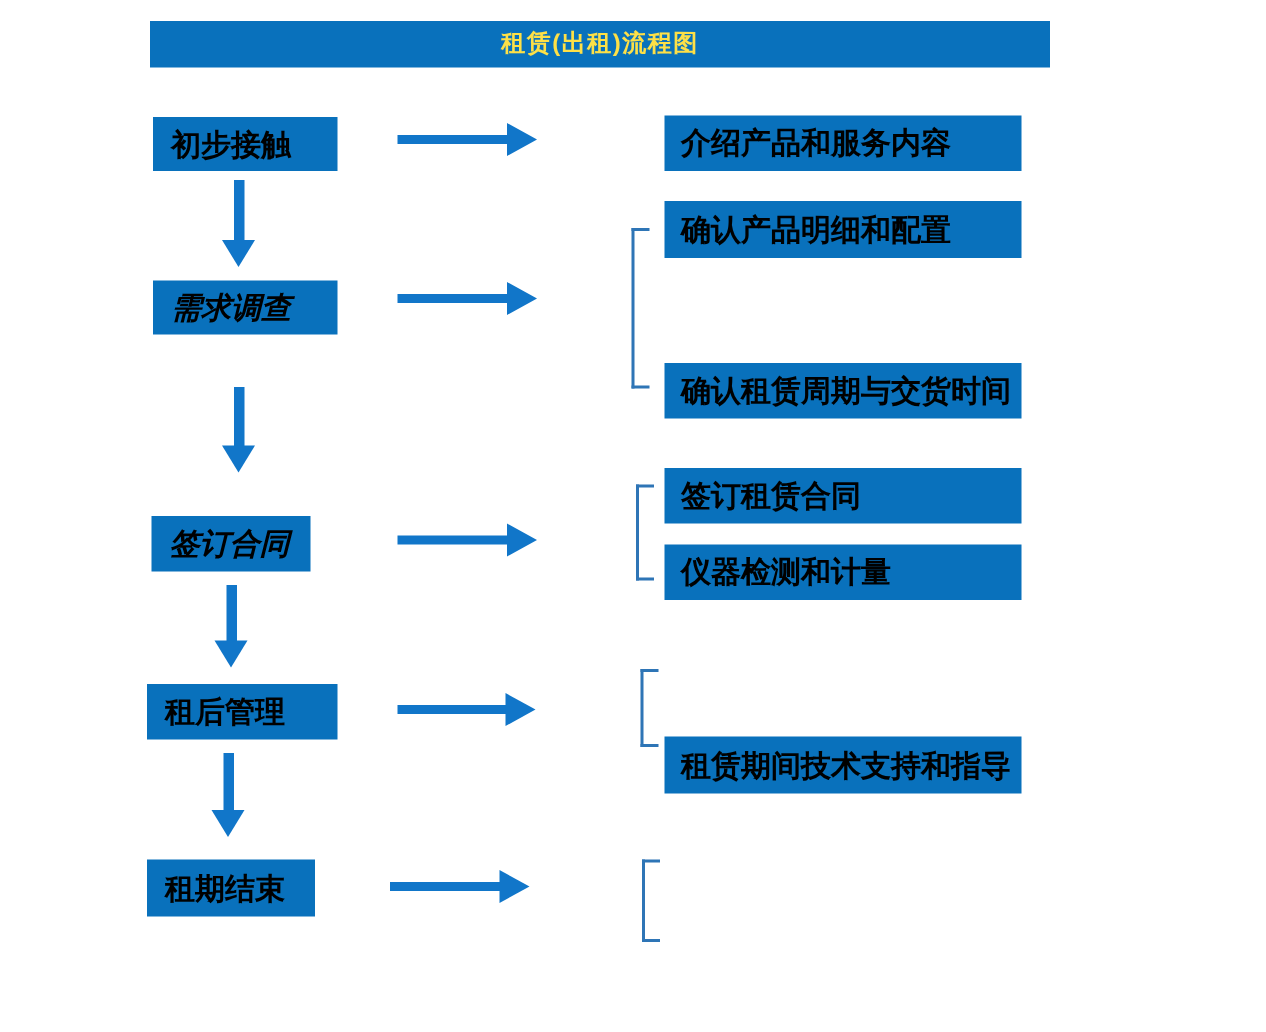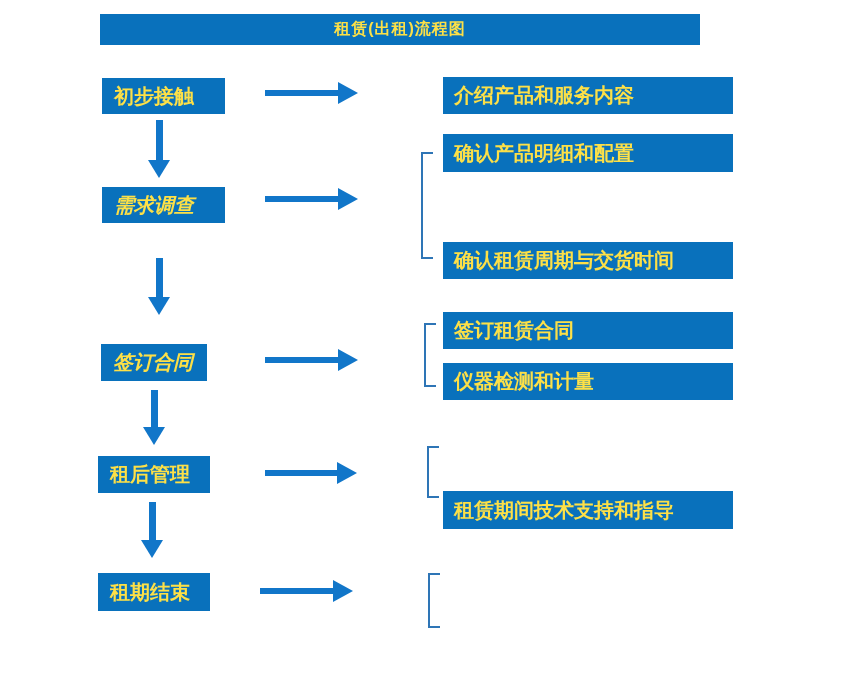--- a/index.html
+++ b/index.html
@@ -1,22 +1,22 @@
 <!DOCTYPE html>
 <html><head>
 <meta charset="utf-8">
 <style>
   html,body{margin:0;padding:0;background:#ffffff;}
   #canvas{position:relative;width:844px;height:688px;background:#ffffff;
           font-family:"Liberation Sans",sans-serif;overflow:hidden;}
 
-  .box{position:absolute;background:#0971BC;color:#fde047;font-weight:700;font-size:20px;
+  .box{position:absolute;background:#0971BC;color:#000000;font-weight:700;font-size:20px;
        display:flex;align-items:center;box-sizing:border-box;white-space:nowrap;}
   .step{padding-left:12px;}
-  .detail{left:443px;width:290px;padding-left:11px;}
+  .detail{left:443px;width:238px;padding-left:11px;}
 
   .title-bar{position:absolute;left:100px;top:14px;width:600px;height:31px;background:#0971BC;
              color:#fde047;font-weight:700;font-size:16px;display:flex;align-items:center;
              justify-content:center;letter-spacing:1px;}
 
   .harrow{position:absolute;height:22px;}
   .harrow .line{position:absolute;left:0;right:18px;top:8px;height:6px;background:#1176C9;}
   .harrow .head{position:absolute;right:0;top:0;width:0;height:0;
                 border-top:11px solid transparent;border-bottom:11px solid transparent;
                 border-left:20px solid #1176C9;}
@@ -33,21 +33,21 @@
 </head>
 <body>
 
 <div id="canvas">
 
   <div class="title-bar">租赁(出租)流程图</div>
 
   <div class="box step" style="left:102px;top:78px;width:123px;height:36px;">初步接触</div>
   <div class="box step" style="left:102px;top:187px;width:123px;height:36px;font-style:italic;">需求调查</div>
   <div class="box step" style="left:101px;top:344px;width:106px;height:37px;font-style:italic;">签订合同</div>
-  <div class="box step" style="left:98px;top:456px;width:112px;height:37px;">租后管理</div>
+  <div class="box step" style="left:98px;top:456px;width:127px;height:37px;">租后管理</div>
   <div class="box step" style="left:98px;top:573px;width:112px;height:38px;">租期结束</div>
 
   <div class="varrow" style="left:148px;top:120px;height:58px;">
     <div class="line"></div>
     <div class="head"></div>
   </div>
   <div class="varrow" style="left:148px;top:258px;height:57px;">
     <div class="line"></div>
     <div class="head"></div>
   </div>

